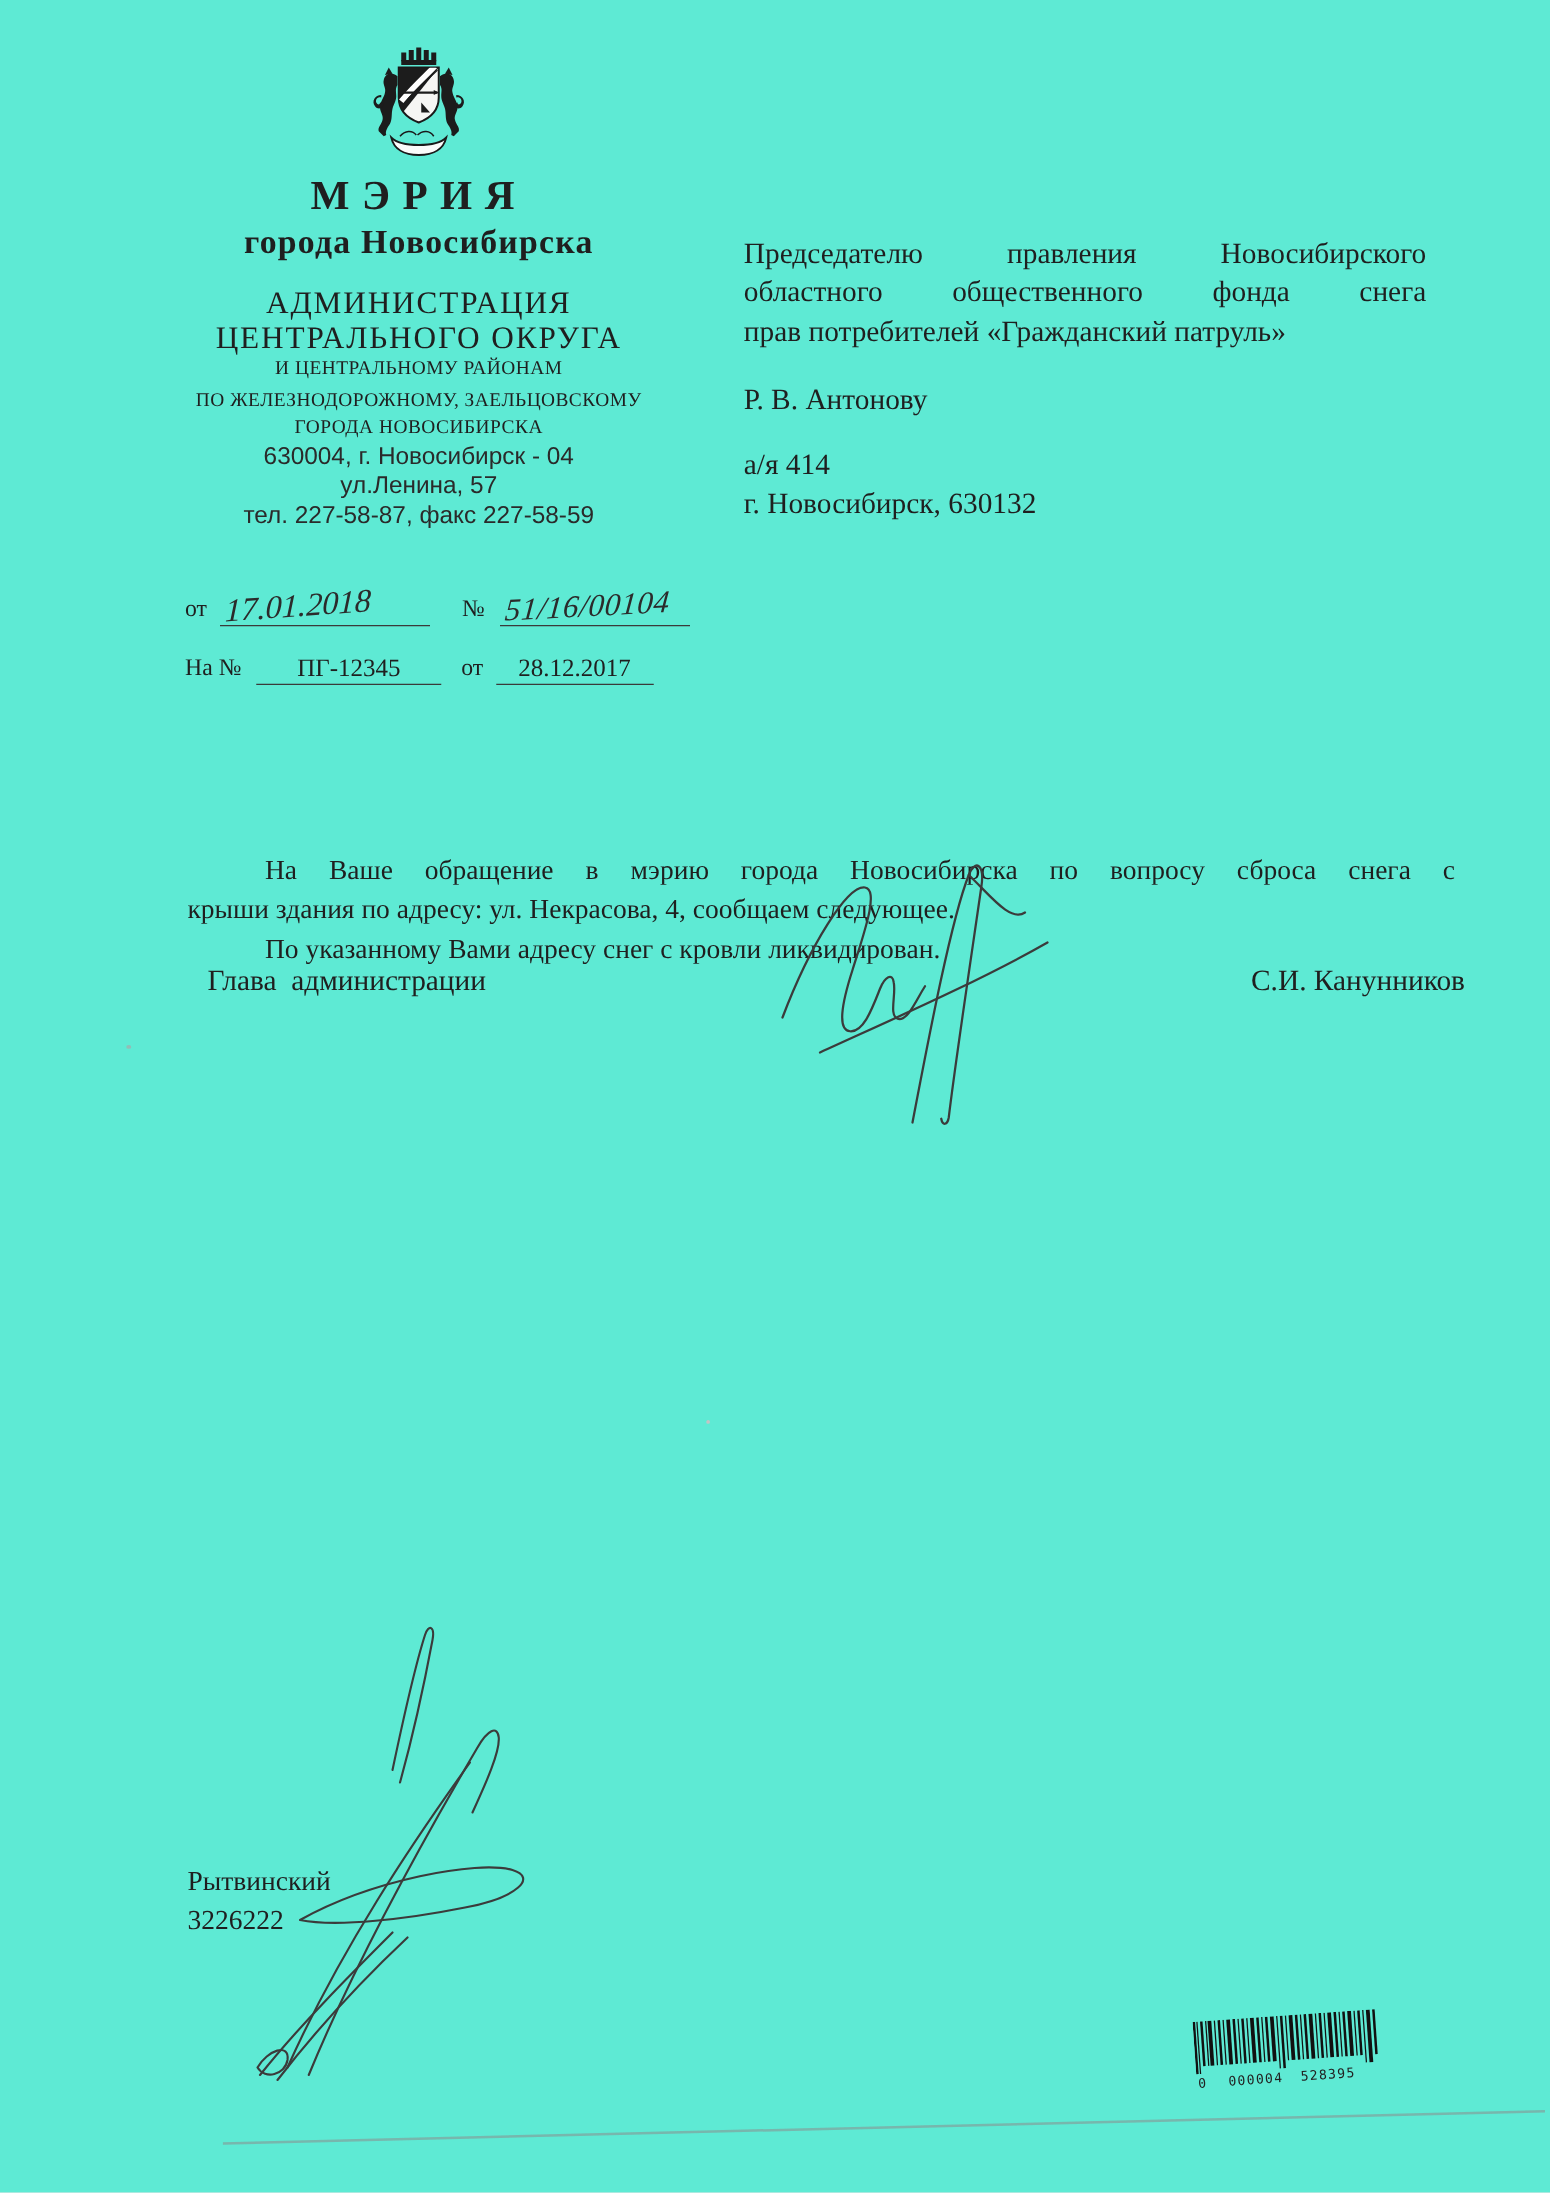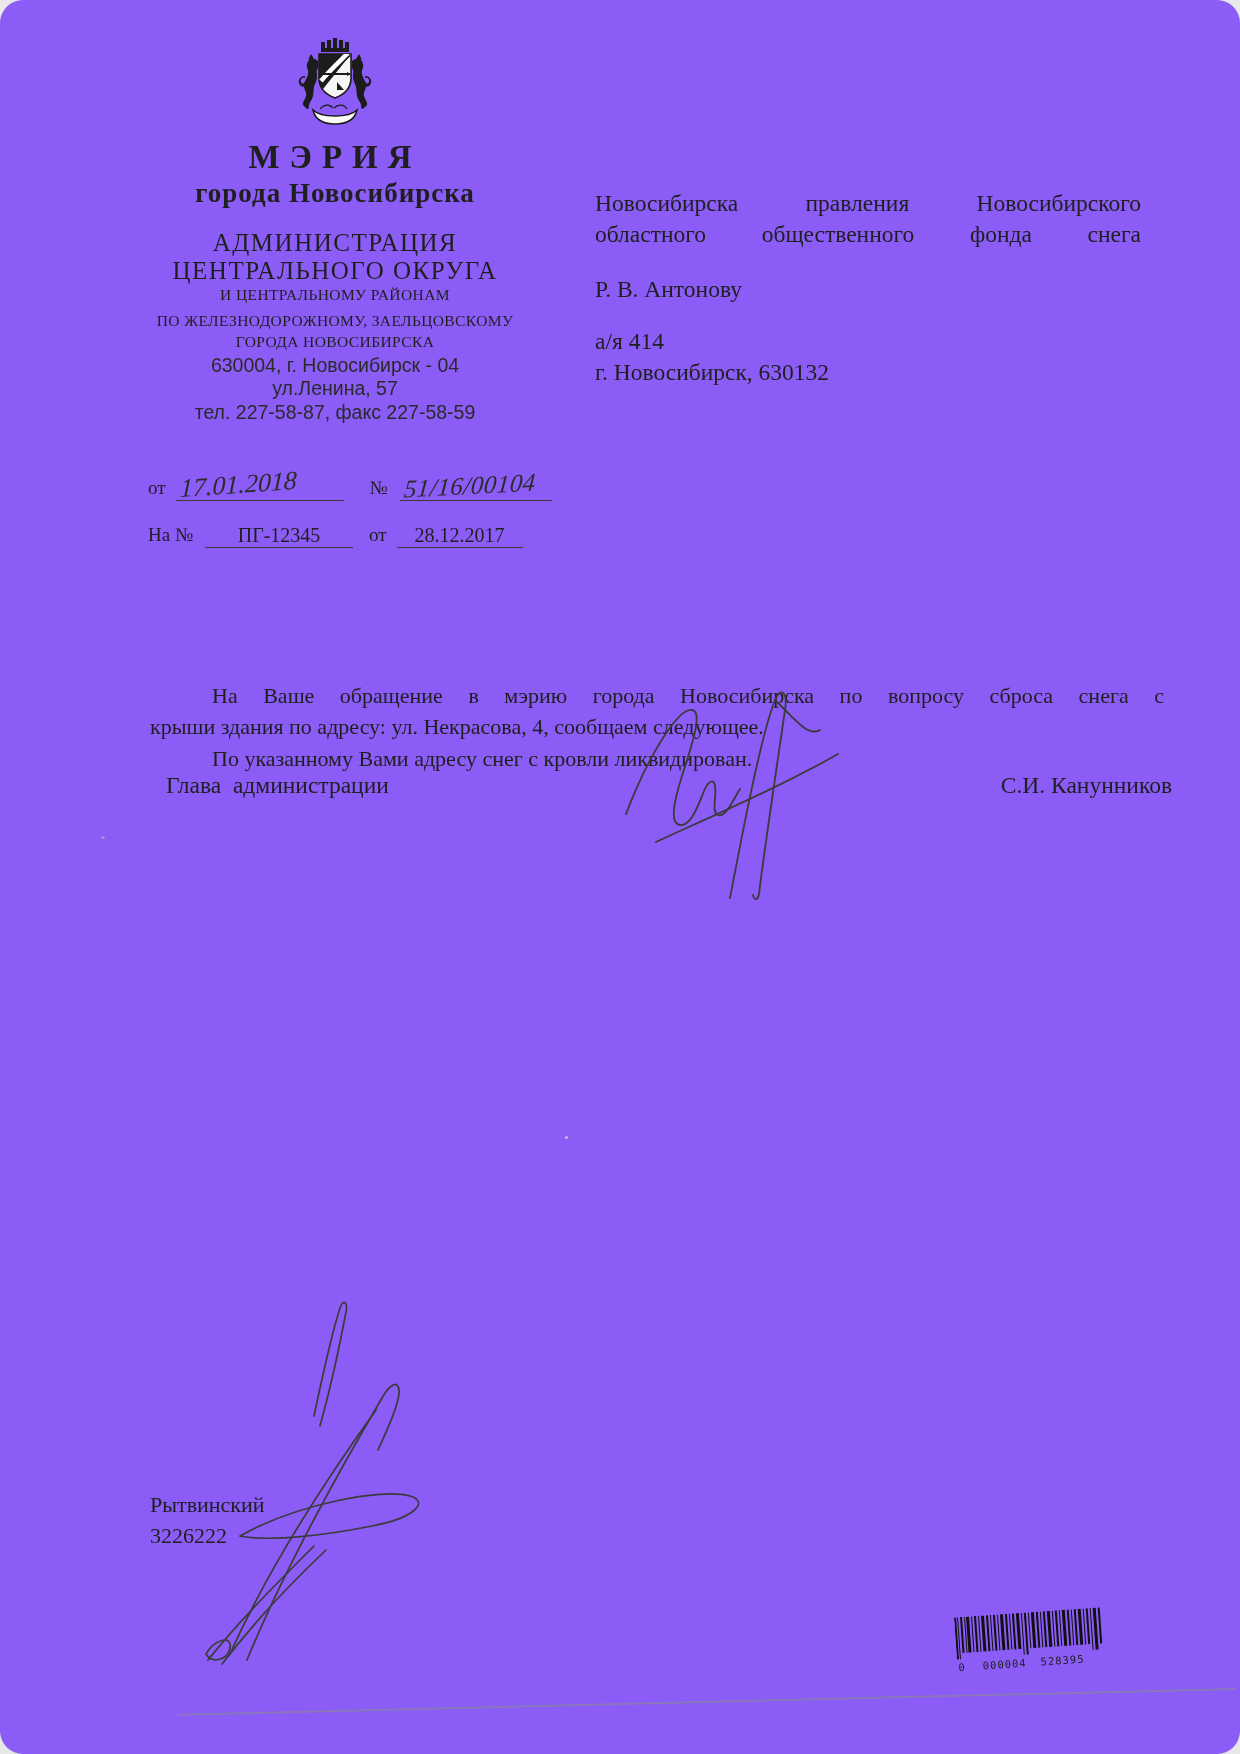--- a/index.html
+++ b/index.html
@@ -1,17 +1,17 @@
 <!DOCTYPE html>
 <html><head>
 <meta charset="utf-8">
 <style>
   html,body{margin:0;padding:0;background:#e8e8e8;}
-  #page{position:relative;width:1240px;height:1754px;background:#8b5cf6;overflow:hidden;
-        font-family:"Liberation Serif","DejaVu Serif",serif;color:#1f1f1f;border-radius:23px;}
+  #page{position:relative;width:1240px;height:1754px;background:#5eead4;overflow:hidden;
+        font-family:"Liberation Serif","DejaVu Serif",serif;color:#1f1f1f;}
   .abs{position:absolute;}
 
   
   .letterhead{left:110px;top:36px;width:450px;text-align:center;}
   .coat{display:block;margin:0 auto 6px auto;}
   .org1{font-weight:bold;font-size:33px;letter-spacing:10px;line-height:1.05;}
   .org2{font-weight:bold;font-size:27px;letter-spacing:1px;line-height:1.2;margin-top:2px;}
   .dept1{font-size:25px;letter-spacing:1.5px;margin-top:20px;line-height:1.1;}
   .dept2{font-size:25px;letter-spacing:1.5px;line-height:1.15;}
   .small-caps-line{font-size:15.5px;letter-spacing:.4px;line-height:1.3;}
@@ -137,22 +137,23 @@
     <span class="uline u1">
       <span class="typed-val">ПГ-12345</span>
     </span>
     <span class="reply-ot">от</span>
     <span class="uline u2">
       <span class="typed-val">28.12.2017</span>
     </span>
   </div>
 
   <div class="abs recipient">
-    <div class="jline">Новосибирска правления Новосибирского</div>
+    <div class="jline">Председателю правления Новосибирского</div>
     <div class="jline">областного общественного фонда снега</div>
+    <div class="lline">прав потребителей «Гражданский патруль»</div>
     <div class="recip-name">Р. В. Антонову</div>
     <div class="recip-box">а/я 414</div>
     <div>г. Новосибирск, 630132</div>
   </div>
 
   <div class="abs letter-body">
     <div class="p1a">На Ваше обращение в мэрию города Новосибирска по вопросу сброса снега с</div>
     <div class="p1b">крыши здания по адресу: ул. Некрасова, 4, сообщаем следующее.</div>
     <div class="p2">По указанному Вами адресу снег с кровли ликвидирован.</div>
   </div>

